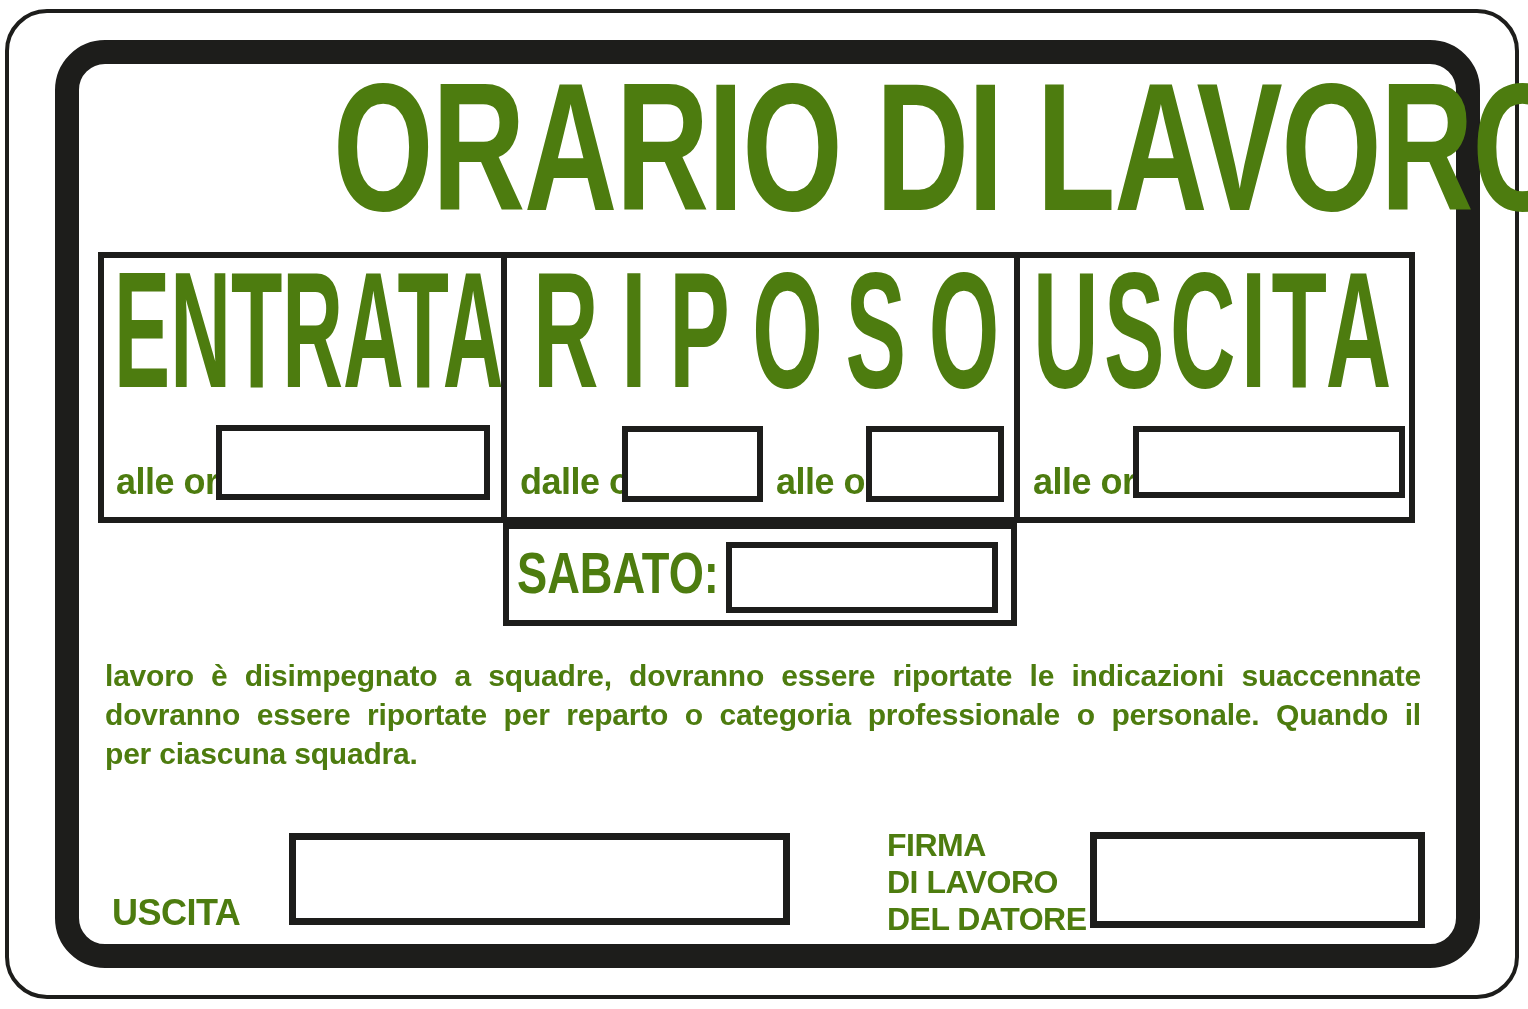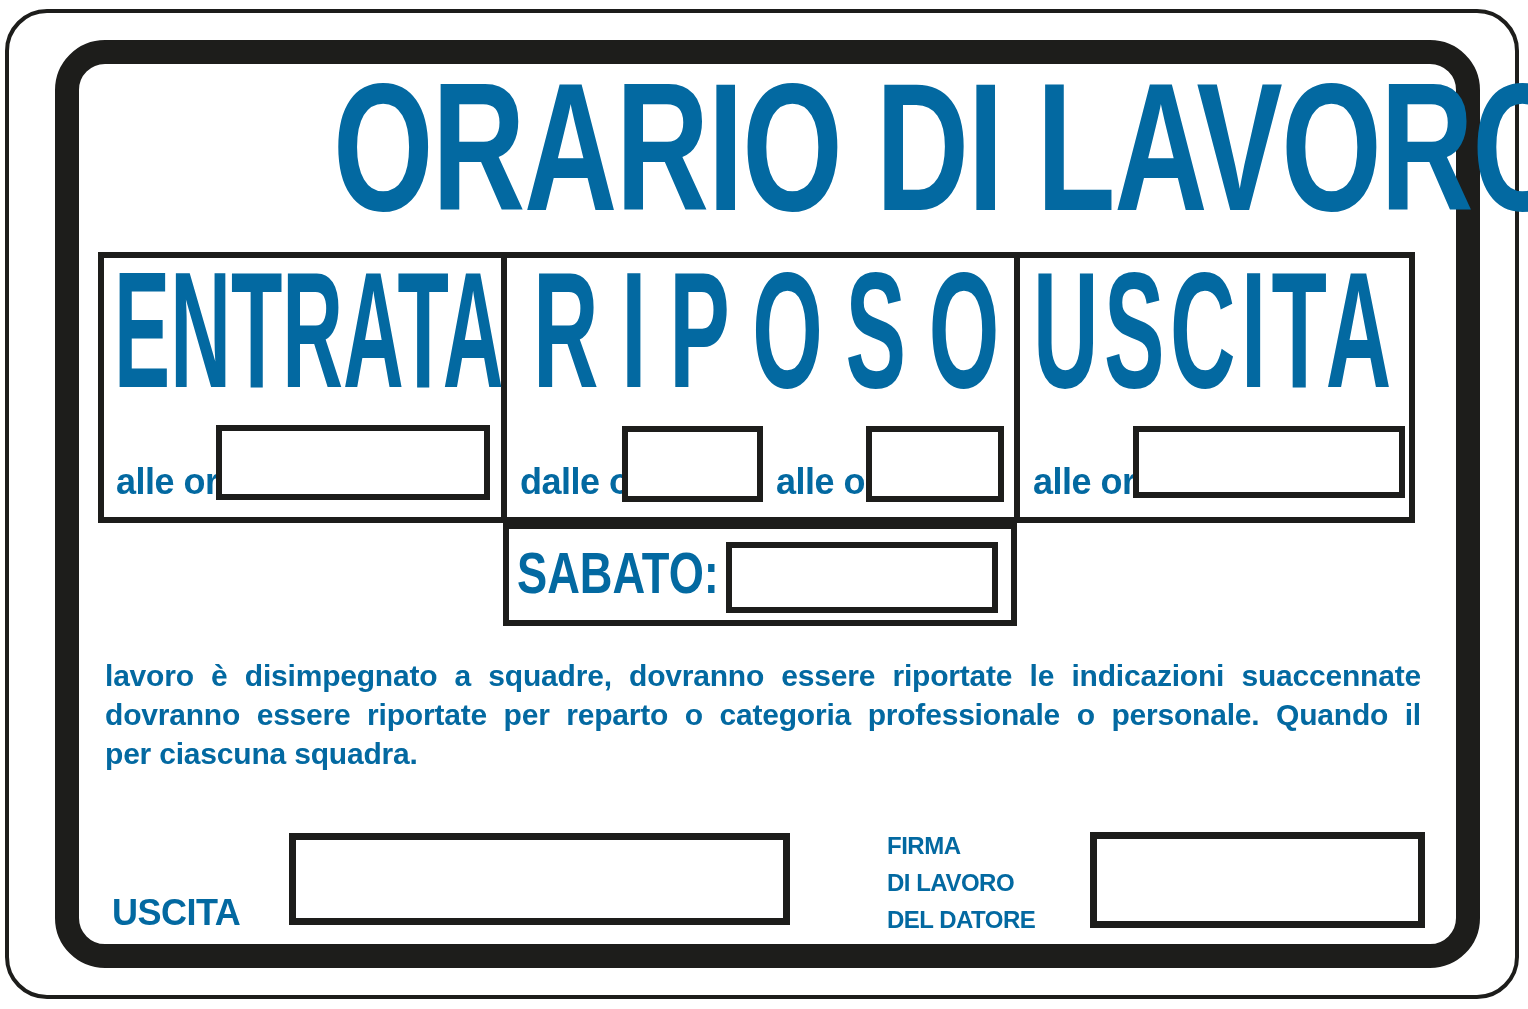--- a/index.html
+++ b/index.html
@@ -1,18 +1,18 @@
 <!DOCTYPE html>
 <html><head>
 <meta charset="utf-8">
 <style>
   html,body{margin:0;padding:0;background:#ffffff;}
   .canvas{
     position:relative;width:1528px;height:1009px;background:#ffffff;
-    font-family:"Liberation Sans",sans-serif;color:#0369a1;overflow:hidden;
+    font-family:"Liberation Sans",sans-serif;color:#4d7c0f;overflow:hidden;
   }
   .thin-border{
     position:absolute;left:5px;top:9px;right:9px;bottom:10px;
     border:4px solid #1d1d1b;border-radius:42px;
   }
   .thick-frame{
     position:absolute;left:55px;top:40px;right:48px;bottom:41px;
     border:24px solid #1d1d1b;border-radius:50px;
   }
   .title-wrap{
@@ -58,21 +58,21 @@
   .box-sabato{left:726px;top:542px;width:272px;height:71px;}
   .note{
     position:absolute;left:105px;top:656px;width:1316px;
     font-weight:bold;font-size:30px;line-height:39px;letter-spacing:-0.2px;
   }
   .note .line{height:39px;overflow:hidden;}
   .note .just{text-align:justify;text-align-last:justify;}
   .azienda-label{left:112px;top:895px;}
   .box-azienda{left:289px;top:833px;width:501px;height:92px;border-width:7px;}
   .firma-label{
-    position:absolute;left:887px;top:827px;font-weight:bold;font-size:24px;line-height:37px;
+    position:absolute;left:887px;top:827px;font-weight:bold;font-size:32px;line-height:37px;
     white-space:nowrap;letter-spacing:-0.5px;
   }
   .box-firma{left:1090px;top:832px;width:335px;height:96px;border-width:7px;}
 </style>
 </head>
 <body>
 
 <div class="canvas">
 
   <div class="thin-border"></div>

